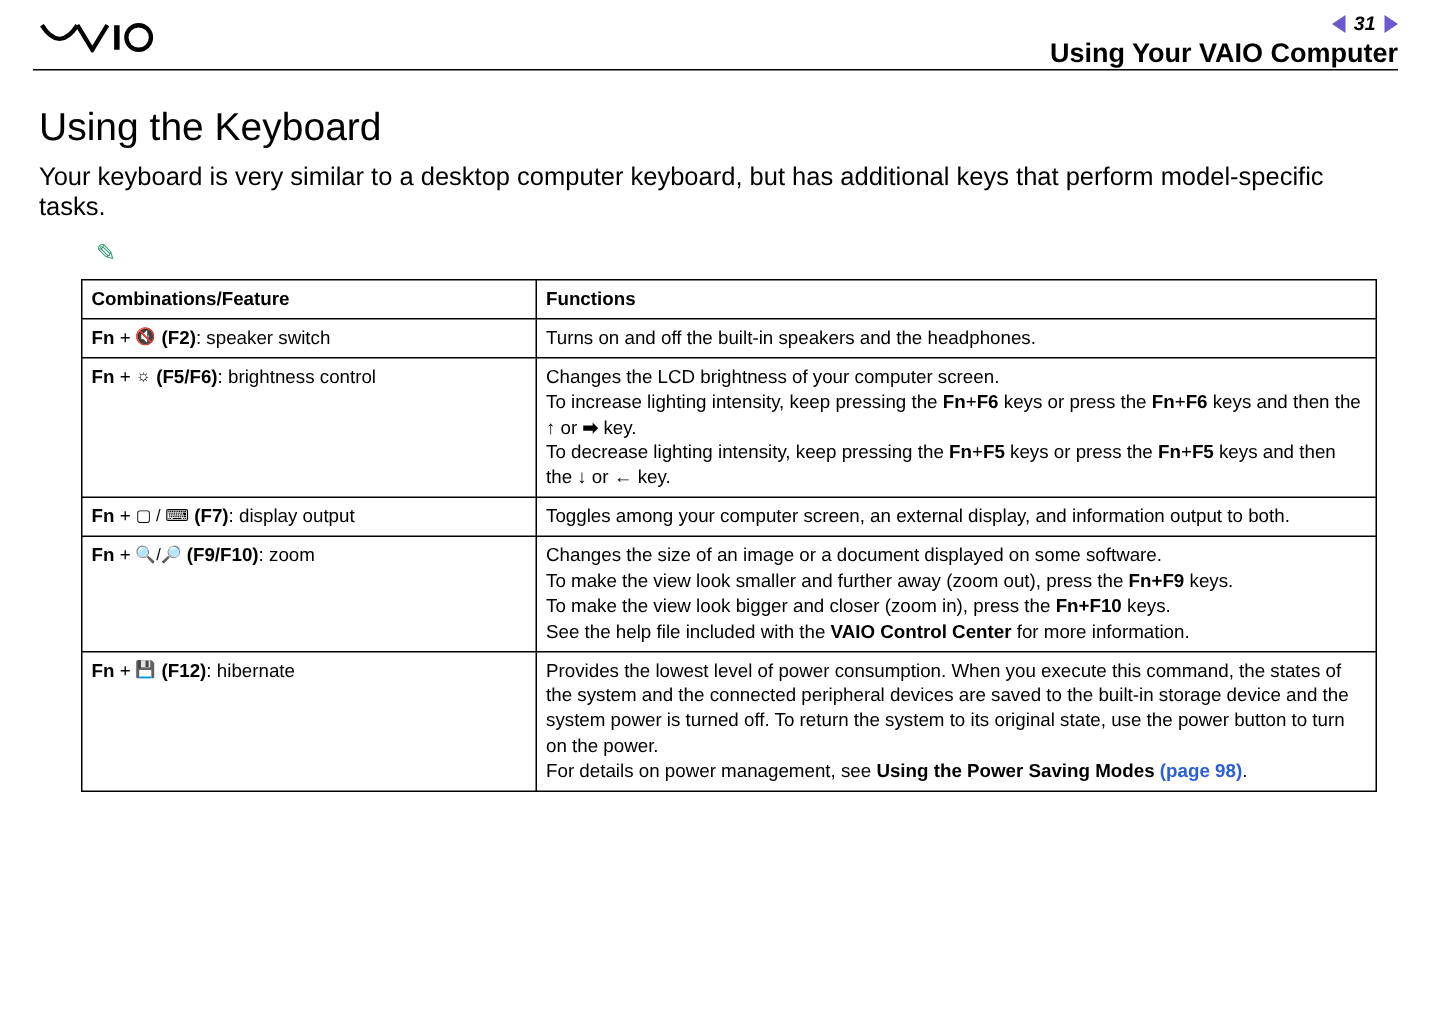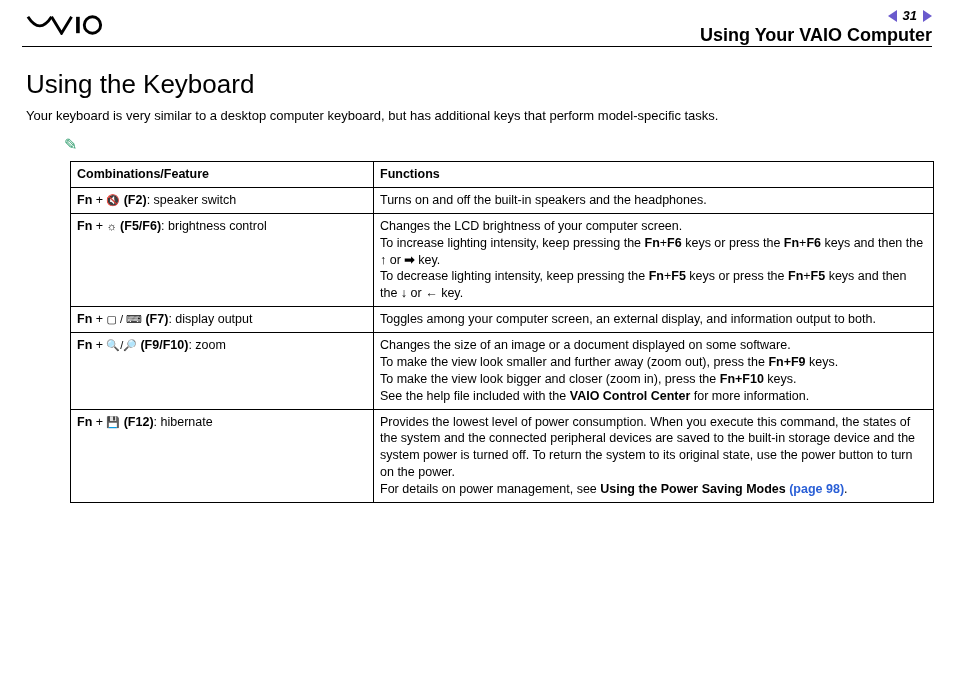--- a/index.html
+++ b/index.html
@@ -9,25 +9,25 @@
   .navblock{display:flex;flex-direction:column;align-items:flex-end;gap:2px;}
   .navrow{display:flex;align-items:center;gap:6px;}
   .navrow .tri{width:0;height:0;border-top:6px solid transparent;border-bottom:6px solid transparent;cursor:pointer;}
   .tri.left{border-right:9px solid #6a5acd;}
   .tri.right{border-left:9px solid #6a5acd;}
   .page-num{font-style:italic;font-weight:bold;font-size:13px;color:#000;}
   .section-link{font-weight:bold;font-size:18px;}
   .rule{height:1px;background:#000;margin-top:2px;}
   .content{padding:22px 4px 0 4px;}
   h1{font-weight:400;font-size:26px;margin:0 0 8px 0;}
-  .intro{font-size:13px;margin:0 0 14px 0;}
+  .intro{font-size:17px;margin:0 0 14px 0;}
   h2{font-weight:400;color:#2a5fd6;font-size:20px;margin:0 0 8px 0;}
   .note{display:flex;align-items:flex-start;gap:8px;margin:0 0 8px 38px;font-size:13.5px;}
   .note .pencil{color:#2a9a6a;font-size:16px;line-height:1;}
-  table{border-collapse:collapse;width:calc(100% - 38px);margin-left:44px;font-size:12.5px;padding-left:36px;}
+  table{border-collapse:collapse;width:calc(100% - 38px);margin-left:28px;font-size:12.5px;padding-left:36px;}
   th,td{border:1px solid #000;padding:4px 6px;text-align:left;vertical-align:top;line-height:1.35;}
   th{font-weight:bold;}
   td.combo{width:290px;}
   .b{font-weight:bold;}
   .lk{color:#2a5fd6;font-weight:bold;}
   .sym{font-size:11px;vertical-align:middle;}
   .arrow{font-weight:bold;}
 </style>
 </head>
 <body>

